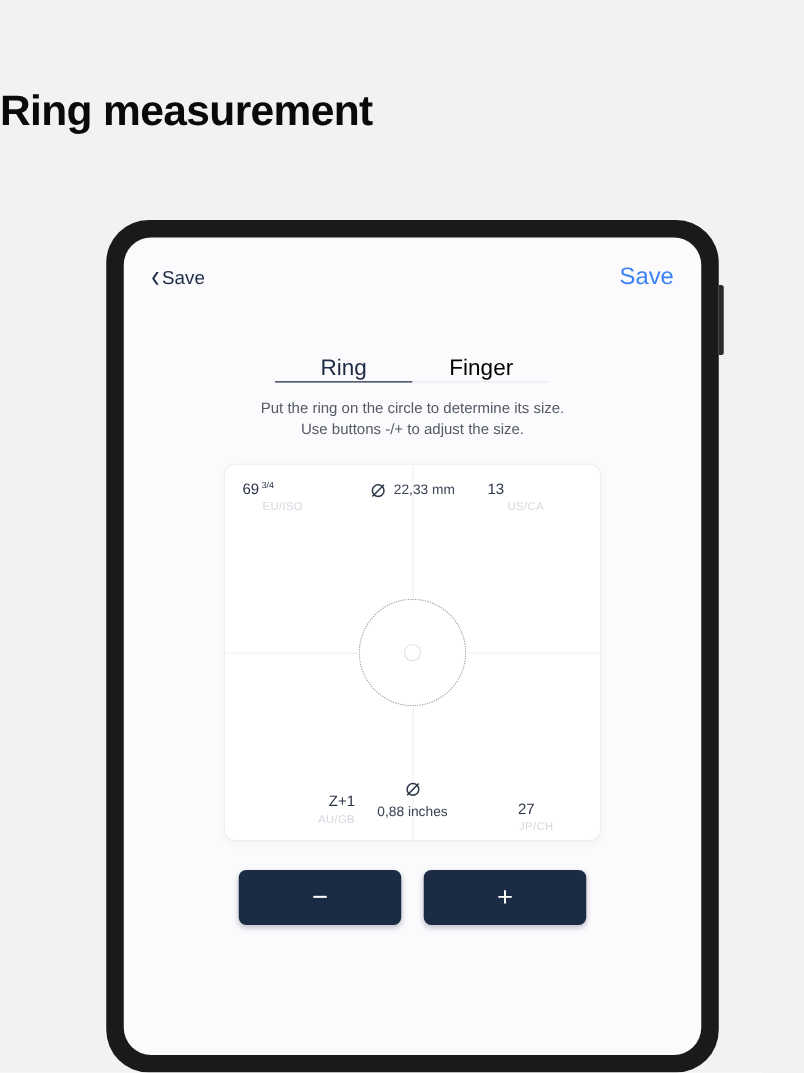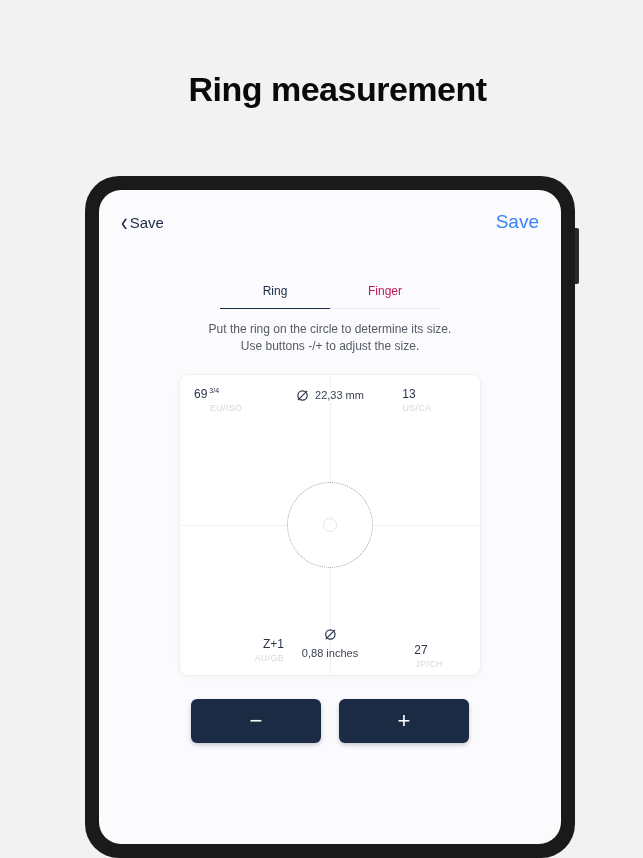--- a/index.html
+++ b/index.html
@@ -4,23 +4,22 @@
   <style>
     * { margin:0; padding:0; box-sizing:border-box; }
     body {
       width:643px; height:858px;
       background:#f2f2f2;
       font-family:-apple-system,BlinkMacSystemFont,"Segoe UI",Helvetica,Arial,sans-serif;
       overflow:hidden; position:relative;
     }
     .title {
       position:absolute; top:70px; left:0; right:0;
-      text-align:center; font-weight:800; font-size:34px; color:#0a0a0a;
+      text-align:left; font-weight:800; font-size:34px; color:#0a0a0a;
       letter-spacing:-0.5px;
-      margin-left:32px;
     }
     .tablet {
       position:absolute; left:85px; top:176px;
       width:490px; height:682px;
       background:#1a1a1a;
       border-radius:34px;
       padding:14px;
     }
     .side-btn {
       position:absolute; right:-4px; top:52px; width:4px; height:56px;
@@ -30,23 +29,23 @@
       width:100%; height:100%;
       background:#fbfbfd;
       border-radius:22px; padding:18px 22px 0 22px;
       position:relative; overflow:hidden;
     }
     .navbar { display:flex; justify-content:space-between; align-items:center; height:28px; }
     .back { display:flex; align-items:center; gap:2px; color:#1c2a44; font-size:15px; cursor:pointer;}
     .back-chev { font-size:20px; line-height:1; font-weight:400; transform:scaleY(1.3);}
     .save { color:#3b82f6; font-size:19px; cursor:pointer;}
     .tabs { display:flex; justify-content:center; gap:0; margin-top:48px; }
-    .tab { width:110px; text-align:center; font-size:12px; padding-bottom:10px; cursor:pointer; }
+    .tab { width:110px; text-align:center; font-size:18px; cursor:pointer; }
     .tab.active { color:#1c2a44; border-bottom:1.5px solid #1c2a44; font-weight:500;}
-    .tab.inactive { color:#be185d; border-bottom:1.5px solid #e9ebef; }
+    .tab.inactive { color:#000000; border-bottom:1.5px solid #e9ebef; }
     .instr { margin-top:12px; text-align:center; font-size:12px; color:#545a66; line-height:1.4;}
     .card {
       margin:20px auto 0; width:300px; height:300px;
       background:#fff; border-radius:8px;
       box-shadow:0 2px 8px rgba(0,0,0,0.04), 0 0 0 1px rgba(0,0,0,0.03);
       position:relative;
     }
     .cross-v,.cross-h { position:absolute; background:#f0f1f4; }
     .cross-v { left:50%; top:0; bottom:0; width:1px; }
     .cross-h { top:50%; left:0; right:0; height:1px; }
@@ -59,21 +58,21 @@
     .ring-center {
       position:absolute; left:50%; top:50%;
       width:14px; height:14px; margin:-7px 0 0 -7px;
       border:1px solid #e4e6ea; border-radius:50%;
     }
     .corner { position:absolute; width:90px; }
     .corner .val { font-size:12px; color:#2b3447; }
     .corner .val .frac { font-size:7px; vertical-align:super; margin-left:2px;}
     .corner .lbl { font-size:9px; color:#d4d7de; margin-top:2px; letter-spacing:0.3px;margin-left:16px;}
     .tl { top:12px; left:14px; text-align:left;}
-    .tr { top:12px; right:26px; text-align:center;}
+    .tr { top:12px; right:0; text-align:left;}
     .bl { bottom:12px; left:14px; text-align:right;}
     .br { bottom:6px; right:14px; text-align:center;}
     .edge { position:absolute; display:flex; align-items:center; gap:6px; font-size:11px; color:#3a4254;}
     .edge.top { top:14px; left:50%; transform:translateX(-50%);align-items:center; }
     .edge.bottom { bottom:16px; left:50%; transform:translateX(-50%);flex-direction:column; }
     .diam { width:13px; height:13px; }
     .controls { display:flex; justify-content:center; gap:18px; margin-top:24px; }
     .ctrl-btn {
       width:130px; height:44px; background:#1c2b44; border:none; border-radius:6px;
       display:flex; align-items:center; justify-content:center; cursor:pointer;

